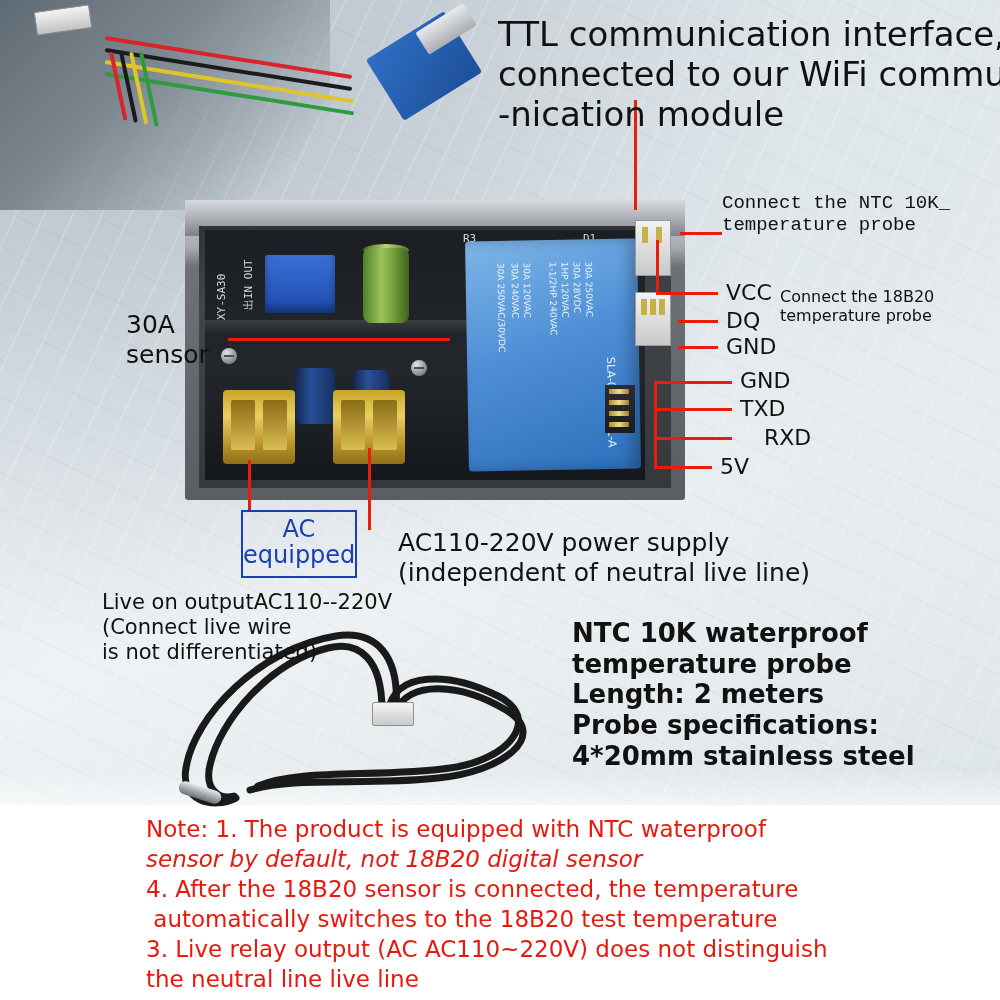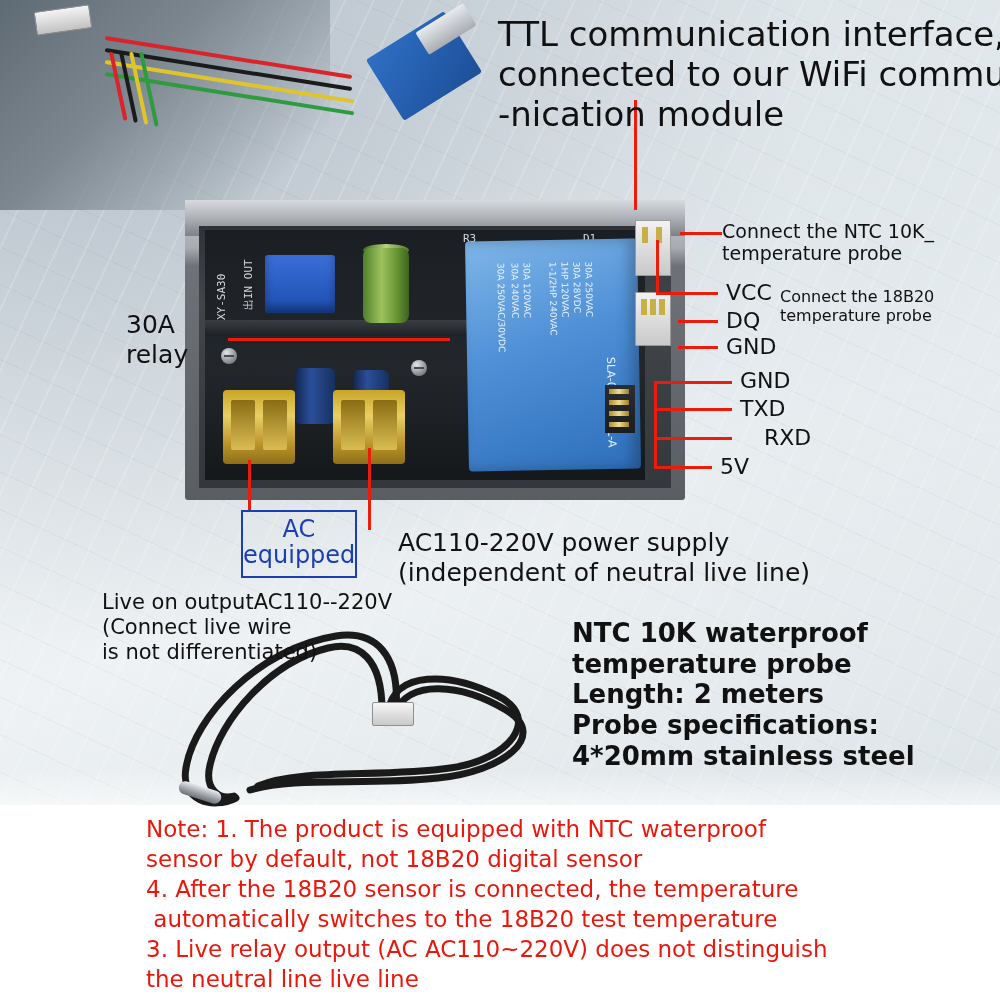--- a/index.html
+++ b/index.html
@@ -217,52 +217,52 @@
 
 <div class="ln h" style="left:228px;top:338px;width:222px;"></div>
 
 <div class="ln v" style="left:248px;top:460px;height:50px;"></div>
 <div class="ln v" style="left:368px;top:448px;height:82px;"></div>
 
 <div class="txt blk" style="left:498px;top:14px;font-size:34px;">TTL communication interface,
 connected to our WiFi commu
 -nication module</div>
 
-<div class="txt blk" style="left:722px;top:220px;font-size:19px;">Connect the NTC 10K_
+<div class="txt blk" style="left:722px;top:192px;font-size:19px;font-family:Liberation Mono, monospace;">Connect the NTC 10K_
 temperature probe</div>
 <div class="txt blk" style="left:726px;top:280px;font-size:22px;">VCC</div>
 <div class="txt blk" style="left:726px;top:308px;font-size:22px;">DQ</div>
 <div class="txt blk" style="left:726px;top:334px;font-size:22px;">GND</div>
 <div class="txt blk" style="left:780px;top:288px;font-size:16px;">Connect the 18B20
 temperature probe</div>
 
 <div class="txt blk" style="left:740px;top:368px;font-size:22px;">GND</div>
 <div class="txt blk" style="left:740px;top:396px;font-size:22px;">TXD</div>
 <div class="txt blk" style="left:764px;top:425px;font-size:22px;">RXD</div>
 <div class="txt blk" style="left:720px;top:454px;font-size:22px;">5V</div>
 
 <div class="txt blk" style="left:126px;top:310px;font-size:25px;">30A
-relay</div>
+sensor</div>
 
 <div class="acbox">
   <div class="t">AC
 equipped</div>
 </div>
 
 <div class="txt blk" style="left:398px;top:528px;font-size:25px;">AC110-220V power supply
 (independent of neutral live line)</div>
 
 <div class="txt blk" style="left:102px;top:590px;font-size:21px;">Live on outputAC110--220V
 (Connect live wire
 is not differentiated)</div>
 
 <div class="txt blk" style="left:572px;top:618px;font-size:26px;font-weight:bold;">NTC 10K waterproof
 temperature probe
 Length: 2 meters
 Probe specifications:
 4*20mm stainless steel</div>
 
 <div class="txt red" style="left:146px;top:816px;font-size:23px;">Note: 1. The product is equipped with NTC waterproof</div>
-<div class="txt red" style="left:146px;top:846px;font-size:23px;">sensor by default, not 18B20 digital sensor</div>
+<div class="txt red" style="left:146px;top:846px;font-size:23px;font-style:italic;">sensor by default, not 18B20 digital sensor</div>
 <div class="txt red" style="left:146px;top:876px;font-size:23px;">4. After the 18B20 sensor is connected, the temperature</div>
 <div class="txt red" style="left:146px;top:906px;font-size:23px;"> automatically switches to the 18B20 test temperature</div>
 <div class="txt red" style="left:146px;top:936px;font-size:23px;">3. Live relay output (AC AC110~220V) does not distinguish</div>
 <div class="txt red" style="left:146px;top:966px;font-size:23px;">the neutral line live line</div>
 
 </body></html>

